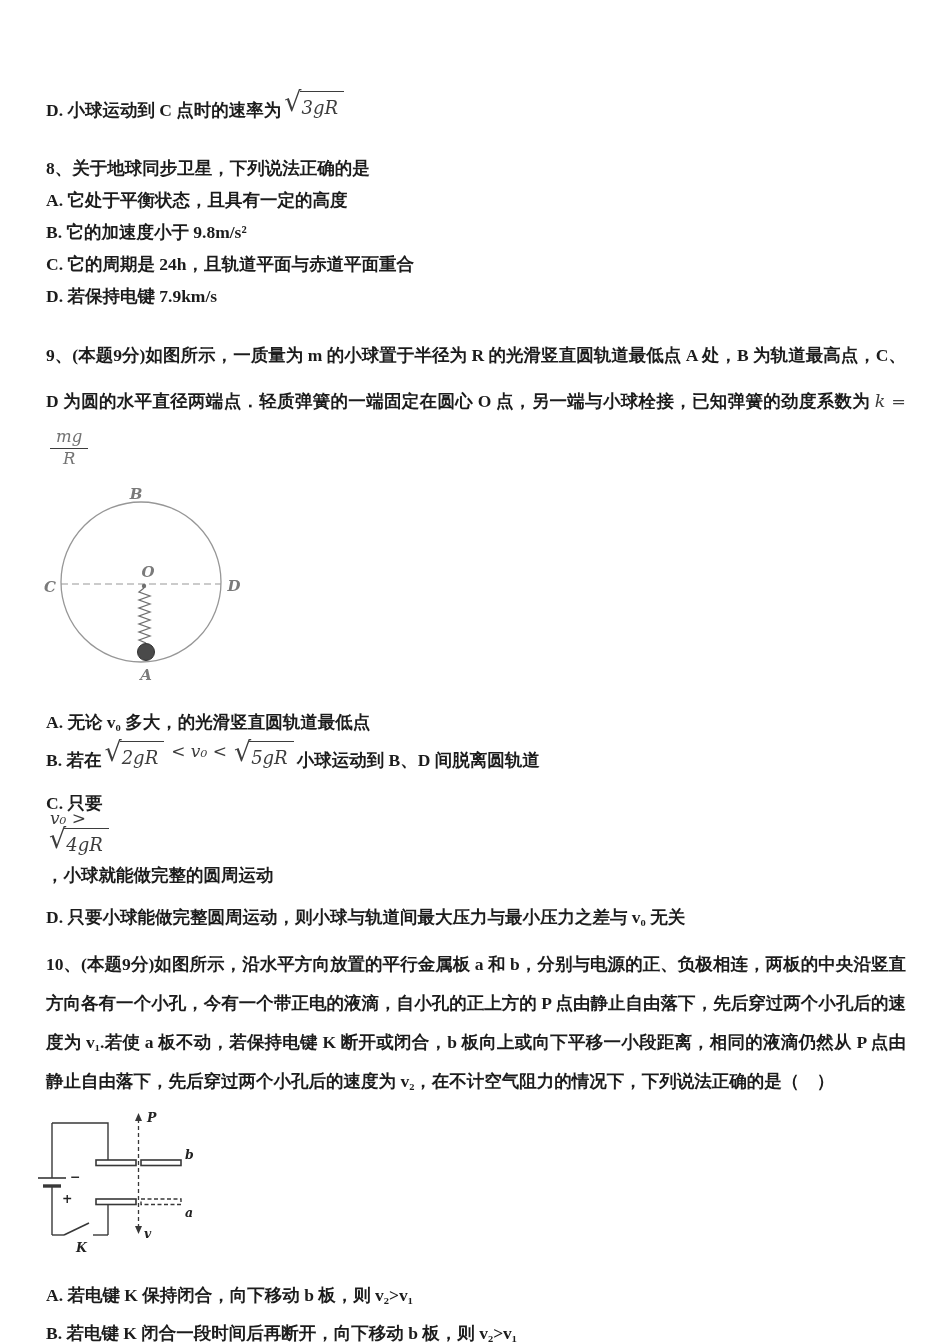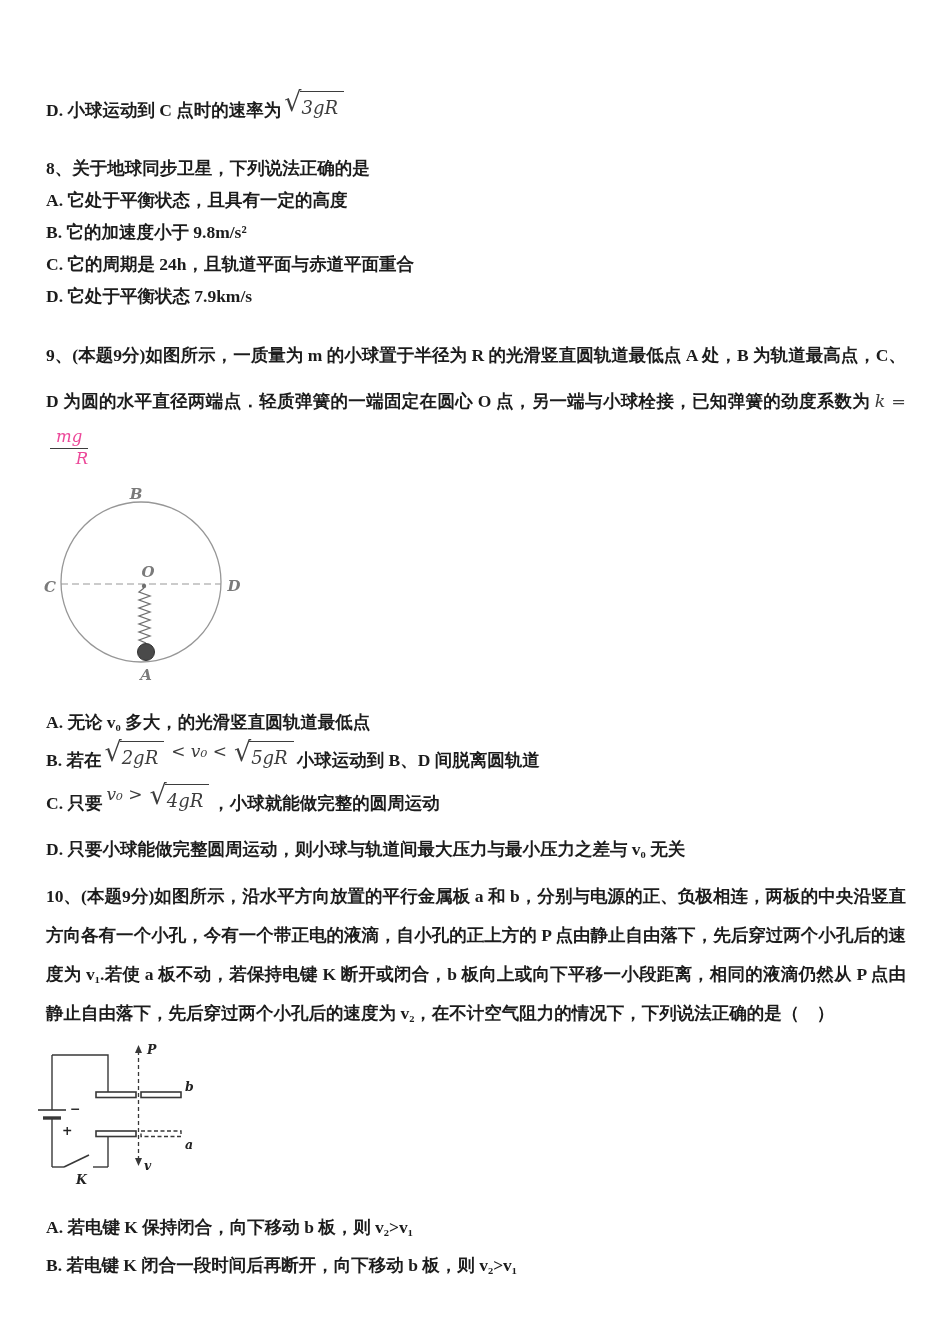--- a/index.html
+++ b/index.html
@@ -28,57 +28,57 @@
     font-style:italic;
     font-weight:normal;
     color:#3d3d3d;
     font-family:"DejaVu Serif","Liberation Serif",serif;
   }
   .sqrt { display:inline-flex; align-items:flex-start; font-size:18px; margin:0 3px; }
   .sqrt .rad { font-size:1.5em; line-height:1; font-style:normal; transform:translateY(-3px); }
   .sqrt .rc { border-top:1.7px solid #3d3d3d; padding:6px 6px 0 2px; margin-left:-2px; line-height:1.15; }
   .raise { position:relative; top:-7px; }
   .frac {
-    display:inline-flex; flex-direction:column; align-items:flex-end;
+    display:inline-flex; flex-direction:column; align-items:center;
     vertical-align:middle; line-height:1.15; font-size:16.5px; margin:0 4px;
-    font-style:italic; font-weight:normal; color:#ec4899;
+    font-style:italic; font-weight:normal; color:#737373;
     font-family:"DejaVu Serif","Liberation Serif",serif;
   }
   .frac .num { border-bottom:1.5px solid #3d3d3d; padding:0 6px 1px 6px; }
   .frac .den { padding-top:1px; }
   .mid { font-size:17px; margin:0 4px; }
   
   .fig-circle { margin:14px 0 0 -10px; display:block; }
   .fig-circuit { margin:6px 0 0 -16px; display:block; }
   svg text { font-family:"DejaVu Serif","Liberation Serif",serif; }
   .figlabel { font-style:italic; fill:#7a7a7a; font-size:15px; }
   .cktlabel { font-style:italic; fill:#222; font-size:12.5px; font-weight:bold; }
   .mt26 { margin-bottom:26px; }
   .mt14 { margin-top:14px; }
-  .mt16 { margin-top:16px; }
+  .mt16 { margin-top:16px;flex-direction:column; }
   .mt18 { margin-top:18px; }
 </style>
 </head>
 <body>
 
 <div class="page">
 
   <div class="optrow mt26">
     <span>D. 小球运动到 C 点时的速率为</span>
     <span class="math sqrt raise">
         <span class="rad">√</span>
         <span class="rc">3gR</span>
       </span>
   </div>
 
   <div class="line">8、关于地球同步卫星，下列说法正确的是</div>
   <div class="line">A. 它处于平衡状态，且具有一定的高度</div>
   <div class="line">B. 它的加速度小于 9.8m/s²</div>
   <div class="line">C. 它的周期是 24h，且轨道平面与赤道平面重合</div>
-  <div class="line">D. 它处于平衡状态 7.9km/s</div>
+  <div class="line">D. 若保持电键 7.9km/s</div>
 
   <div class="para q9para">
     <span>9、(本题9分)如图所示，一质量为 m 的小球置于半径为 R 的光滑竖直圆轨道最低点 A 处，B 为轨道最高点，C、D 为圆的水平直径两端点．轻质弹簧的一端固定在圆心 O 点，另一端与小球栓接，已知弹簧的劲度系数为</span>
     <span class="math">k =</span>
     <span class="frac">
         <span class="num">mg</span>
         <span class="den">R</span>
       </span>
   </div>
 

